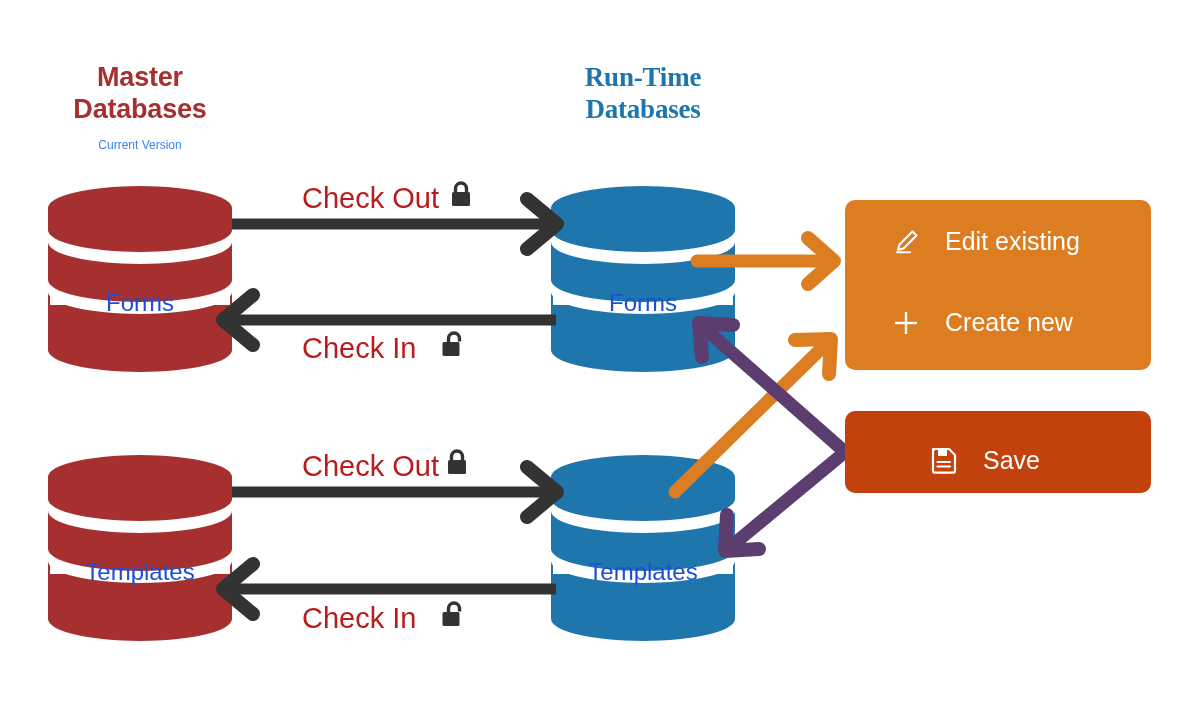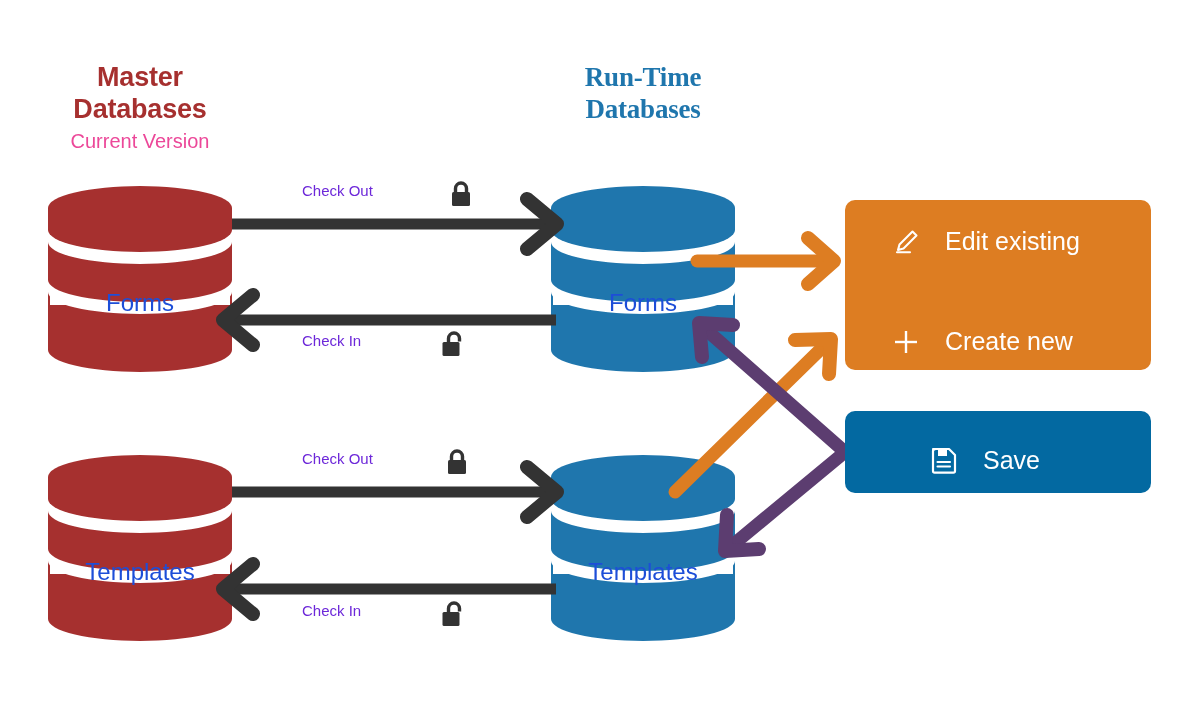--- a/index.html
+++ b/index.html
@@ -32,45 +32,45 @@
     text-align: center;
     line-height: 1.18;
   }
   .col-head .title {
     font-size: 27px;
     font-weight: bold;
     letter-spacing: -0.2px;
     white-space: pre-line;
   }
   .col-head .subtitle {
-    font-size: 20px;
+    font-size: 12px;
     font-weight: normal;
-    color: #ec4899;
-    margin-top: 4px;
+    color: #3b82f6;
+    margin-top: 12px;
   }
   #head-master { left: 20px; top: 62px; width: 240px; }
   #head-master .title { color: #a6302f; }
   #head-runtime { left: 523px; top: 62px; width: 240px; font-family: Liberation Serif, serif; }
   #head-runtime .title { color: #1f76ad; }
 
   
   .cyl-label {
     position: absolute;
     color: #1d4ed8;
     font-size: 24px;
     text-align: center;
     white-space: nowrap;
     pointer-events: none;
   }
 
   
   .flow-label {
     position: absolute;
-    color: #6d28d9;
-    font-size: 15px;
+    color: #b91c1c;
+    font-size: 29px;
     white-space: nowrap;
   }
 
   
   .panel {
     position: absolute;
     border-radius: 10px;
     box-sizing: border-box;
     color: #ffffff;
   }
@@ -88,24 +88,24 @@
   }
   .panel-row .p-text {
     font-size: 25px;
     white-space: nowrap;
   }
   #panel-edit {
     left: 845px; top: 200px; width: 306px; height: 170px;
     background: #dd7d22;
     padding: 27px 11px 0 44px;
   }
-  #panel-edit .panel-row + .panel-row { margin-top: 71px; }
+  #panel-edit .panel-row + .panel-row { margin-top: 52px; }
   #panel-save {
     left: 845px; top: 411px; width: 306px; height: 82px;
-    background: #0369a1;
+    background: #c2410c;
     padding: 16px 0 0 82px;
     display: flex;
     align-items: center;
   }
 </style>
 </head>
 <body>
 
 <div id="canvas">
 

